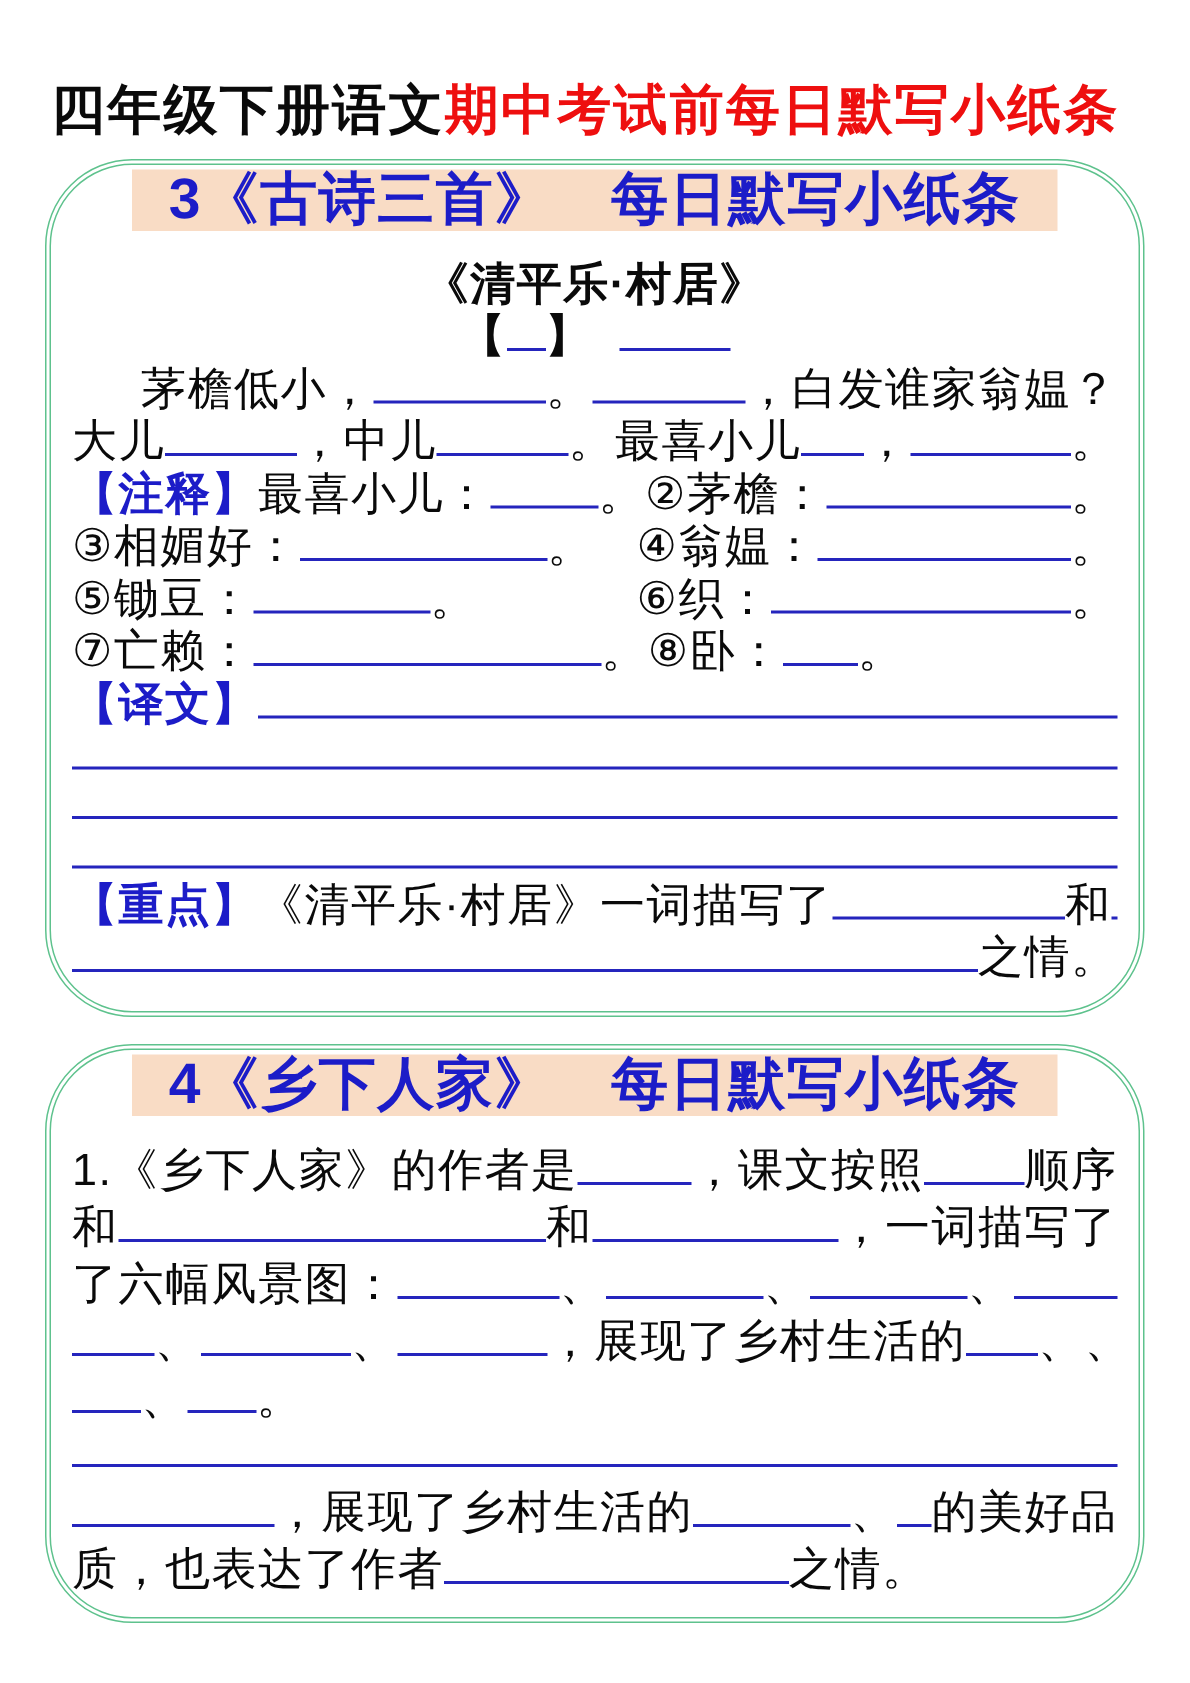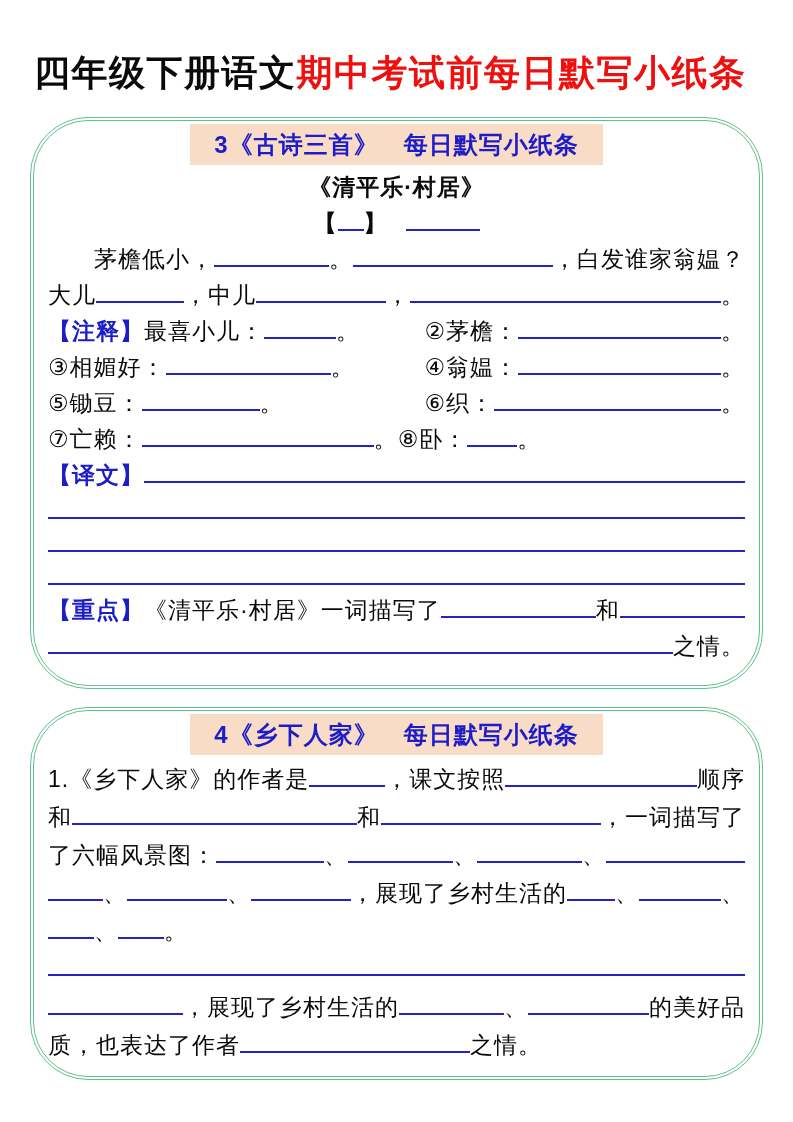--- a/index.html
+++ b/index.html
@@ -4,42 +4,42 @@
 <style>
   html,body{margin:0;padding:0;background:#ffffff;}
   body{
     width:793px;height:1122px;overflow:hidden;
     font-family:"Liberation Sans","DejaVu Sans",sans-serif;
     color:#0a0a0a;
   }
   .page{position:relative;width:793px;height:1122px;}
   
   .title{
-    margin:48px 0 19px 34px;
+    margin:48px 0 8px 34px;
     font-size:36px;line-height:50px;font-weight:bold;
     letter-spacing:1.5px;white-space:nowrap;
   }
   .t-red{color:var(--title_red,#ee0f0f);}
   
   .card{
     box-sizing:border-box;width:733px;margin-left:30px;
     border:4px double var(--border_green,#5ec28d);
     border-radius:58px;background:#fff;
     padding:3px 10px 12px;
   }
   .card1{min-height:572px;}
   .card2{min-height:342px;margin-top:18px;}
   .card-header{
     width:max-content;max-width:640px;margin:0 auto;
     background:var(--header_bg,#f9dcc5);
     color:var(--header_blue,#1c1cc8);
-    font-weight:bold;font-size:24px;line-height:39px;
+    font-weight:bold;font-size:38px;line-height:39px;
     padding:1px 24px;white-space:pre;letter-spacing:1px;
   }
-  .card-body{padding:5px 4px 0;font-size:23px;letter-spacing:1px;text-align:center;}
+  .card-body{padding:18px 4px 0;font-size:30px;letter-spacing:1px;text-align:center;}
   
   .line{
     display:flex;align-items:baseline;
     line-height:35px;min-height:35px;white-space:pre;
   }
   .card2 .line{line-height:38px;min-height:38px;}
   .line.center{justify-content:center;}
   .line.indent{padding-left:46px;}
   .line.sp{line-height:33px;min-height:33px;}
   .t{flex:0 0 auto;}
@@ -61,21 +61,21 @@
 <div class="page">
 
   <h1 class="title"><span class="t-black">四年级下册语文</span><span class="t-red">期中考试前每日默写小纸条</span></h1>
 
   <section class="card card1">
     <div class="card-header">3《古诗三首》　每日默写小纸条</div>
     <div class="card-body">
         <div class="line center"><span class="t bold">《清平乐·村居》</span></div>
         <div class="line center"><span class="t bold">【</span><span class="u" style="width: 26px;"></span><span class="t bold">】</span><span class="gapseg" style="width: 18px;"></span><span class="u" style="width: 74px;"></span></div>
         <div class="line indent"><span class="t">茅檐低小，</span><span class="u" style="width: 115px;"></span><span class="t">。</span><span class="u grow" style="width: 140px;"></span><span class="t">，白发谁家翁媪？</span></div>
-        <div class="line"><span class="t">大儿</span><span class="u" style="width: 88px;"></span><span class="t">，中儿</span><span class="u" style="width: 88px;"></span><span class="u" style="width: 42px;"></span><span class="t">，</span><span class="u grow" style="width: 112px;"></span><span class="t">。</span></div>
+        <div class="line"><span class="t">大儿</span><span class="u" style="width: 88px;"></span><span class="t">，中儿</span><span class="u" style="width: 88px;"></span><span class="t">。最喜小儿</span><span class="u" style="width: 42px;"></span><span class="t">，</span><span class="u grow" style="width: 112px;"></span><span class="t">。</span></div>
         <div class="line"><div class="col c0"><span class="lt">【注释】</span><span class="t">最喜小儿：</span><span class="u" style="width: 72px;"></span><span class="t">。</span></div><div class="col c1"><span class="t">②茅檐：</span><span class="u grow" style="width: 110px;"></span><span class="t">。</span></div></div>
         <div class="line"><div class="col c0"><span class="t">③相媚好：</span><span class="u" style="width: 165px;"></span><span class="t">。</span></div><div class="col c1"><span class="t">④翁媪：</span><span class="u grow" style="width: 105px;"></span><span class="t">。</span></div></div>
         <div class="line"><div class="col c0"><span class="t">⑤锄豆：</span><span class="u" style="width: 118px;"></span><span class="t">。</span></div><div class="col c1"><span class="t">⑥织：</span><span class="u grow" style="width: 150px;"></span><span class="t">。</span></div></div>
         <div class="line"><span class="t">⑦亡赖：</span><span class="u" style="width: 232px;"></span><span class="t">。⑧卧：</span><span class="u" style="width: 50px;"></span><span class="t">。</span></div>
         <div class="line"><span class="lt">【译文】</span><span class="u grow" style="width: 400px;"></span></div>
         <div class="line sp"><span class="u grow" style="width: 400px;"></span></div>
         <div class="line sp"><span class="u grow" style="width: 400px;"></span></div>
         <div class="line sp"><span class="u grow" style="width: 400px;"></span></div>
         <div class="line"><span class="lt">【重点】</span><span class="t">《清平乐·村居》一词描写了</span><span class="u" style="width: 155px;"></span><span class="t">和</span><span class="u grow" style="width: 24px;"></span></div>
         <div class="line"><span class="u grow" style="width: 400px;"></span><span class="t">之情。</span></div>

